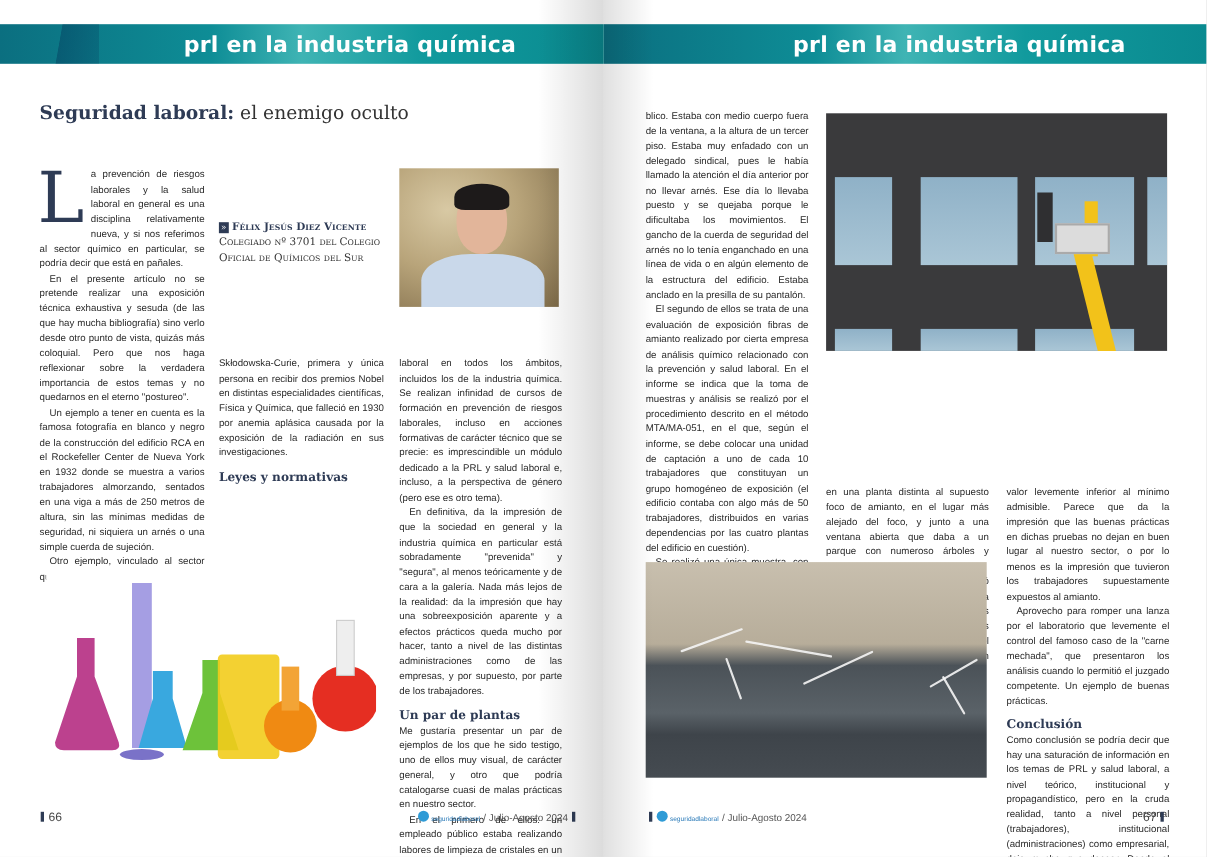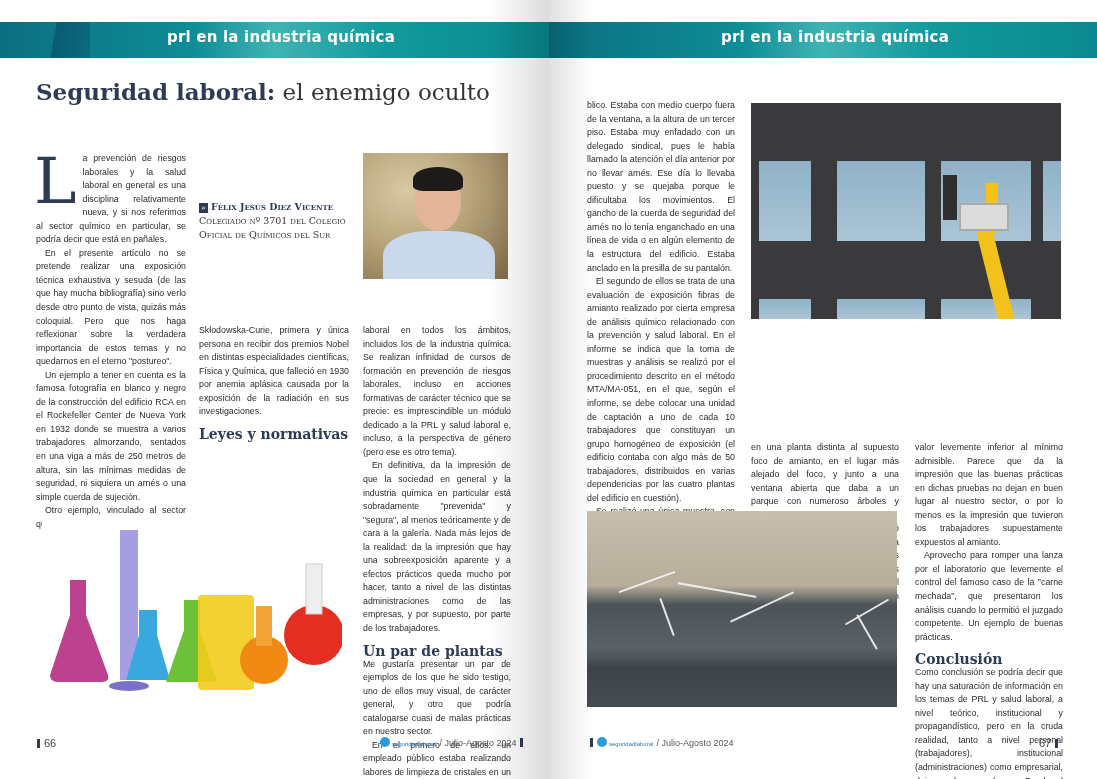--- a/index.html
+++ b/index.html
@@ -11,34 +11,34 @@
   .page.left { left: 0; width: 549px; }
   .page.right { left: 549px; width: 548px; }
   .gutter-shade-l { position: absolute; right: 0; top: 0; width: 60px; height: 100%;
     background: linear-gradient(to right, rgba(0,0,0,0), rgba(0,0,0,0.14)); pointer-events: none; }
   .gutter-shade-r { position: absolute; left: 0; top: 0; width: 45px; height: 100%;
     background: linear-gradient(to left, rgba(0,0,0,0), rgba(0,0,0,0.12)); pointer-events: none; }
 
   .band { position: absolute; top: 22px; height: 36px; width: 100%;
     background: linear-gradient(90deg, #0b6f80 0%, #0e8d96 35%, #3fb4b4 50%, #119a9d 70%, #0a8a90 100%); }
   .band .label { position: absolute; top: 6px; font-family: "DejaVu Sans", sans-serif; font-weight: bold;
-    font-size: 15px; color: #fff; letter-spacing: 0.2px; }
+    font-size: 20px; color: #fff; letter-spacing: 0.2px; }
   .page.left .band .label { left: 167px; }
   .page.right .band .label { left: 172px; }
   .band .slash { position: absolute; left: 30px; top: 0; width: 60px; height: 36px;
     background: linear-gradient(100deg, transparent 40%, rgba(0,40,80,0.35) 41%, rgba(0,40,80,0.2) 100%); }
 
-  .title { position: absolute; left: 36px; top: 78px; font-family: "DejaVu Serif", serif; font-size: 23px; color: #2e3b55; white-space: nowrap; }
+  .title { position: absolute; left: 36px; top: 93px; font-family: "DejaVu Serif", serif; font-size: 17px; color: #2e3b55; white-space: nowrap; }
   .title b { font-weight: bold; }
   .title span.light { font-weight: normal; color: #333; }
 
   .col { position: absolute; font-size: 8.8px; line-height: 13.55px; color: #2a2a2a; text-align: justify; hyphens: auto; }
   .col p { text-indent: 9px; }
   .col p.noindent { text-indent: 0; }
-  .col h3 { font-family: "DejaVu Serif", serif; font-size: 14px; color: #2e3b55; font-weight: bold; margin-top: 8px; line-height: 14px; }
+  .col h3 { font-family: "DejaVu Serif", serif; font-size: 11px; color: #2e3b55; font-weight: bold; margin-top: 8px; line-height: 14px; }
 
   .dropcap { float: left; font-family: "DejaVu Serif", serif; font-size: 64px; line-height: 54px; color: #2e3b55; margin: 0 6px 0 -2px; padding-top: 2px; }
 
   .byline { position: absolute; left: 199px; top: 152px; font-family: "DejaVu Serif", serif; font-size: 9.5px; line-height: 14px; color: #333; font-variant: small-caps; margin-top: 48px; }
   .byline .name { color: #2e3b55; font-weight: bold; }
   .byline .arrow { display: inline-block; background: #2e3b55; color: #fff; font-size: 8px; line-height: 10px; padding: 0 2px; margin-right: 3px; font-variant: normal; }
 
   .photo { position: absolute; overflow: hidden; }
   .author-photo { left: 363px; top: 153px; width: 145px; height: 126px;
     background: radial-gradient(ellipse at 30% 30%, #d8c9a4 0%, #b8a47a 45%, #7d6a48 100%); }

